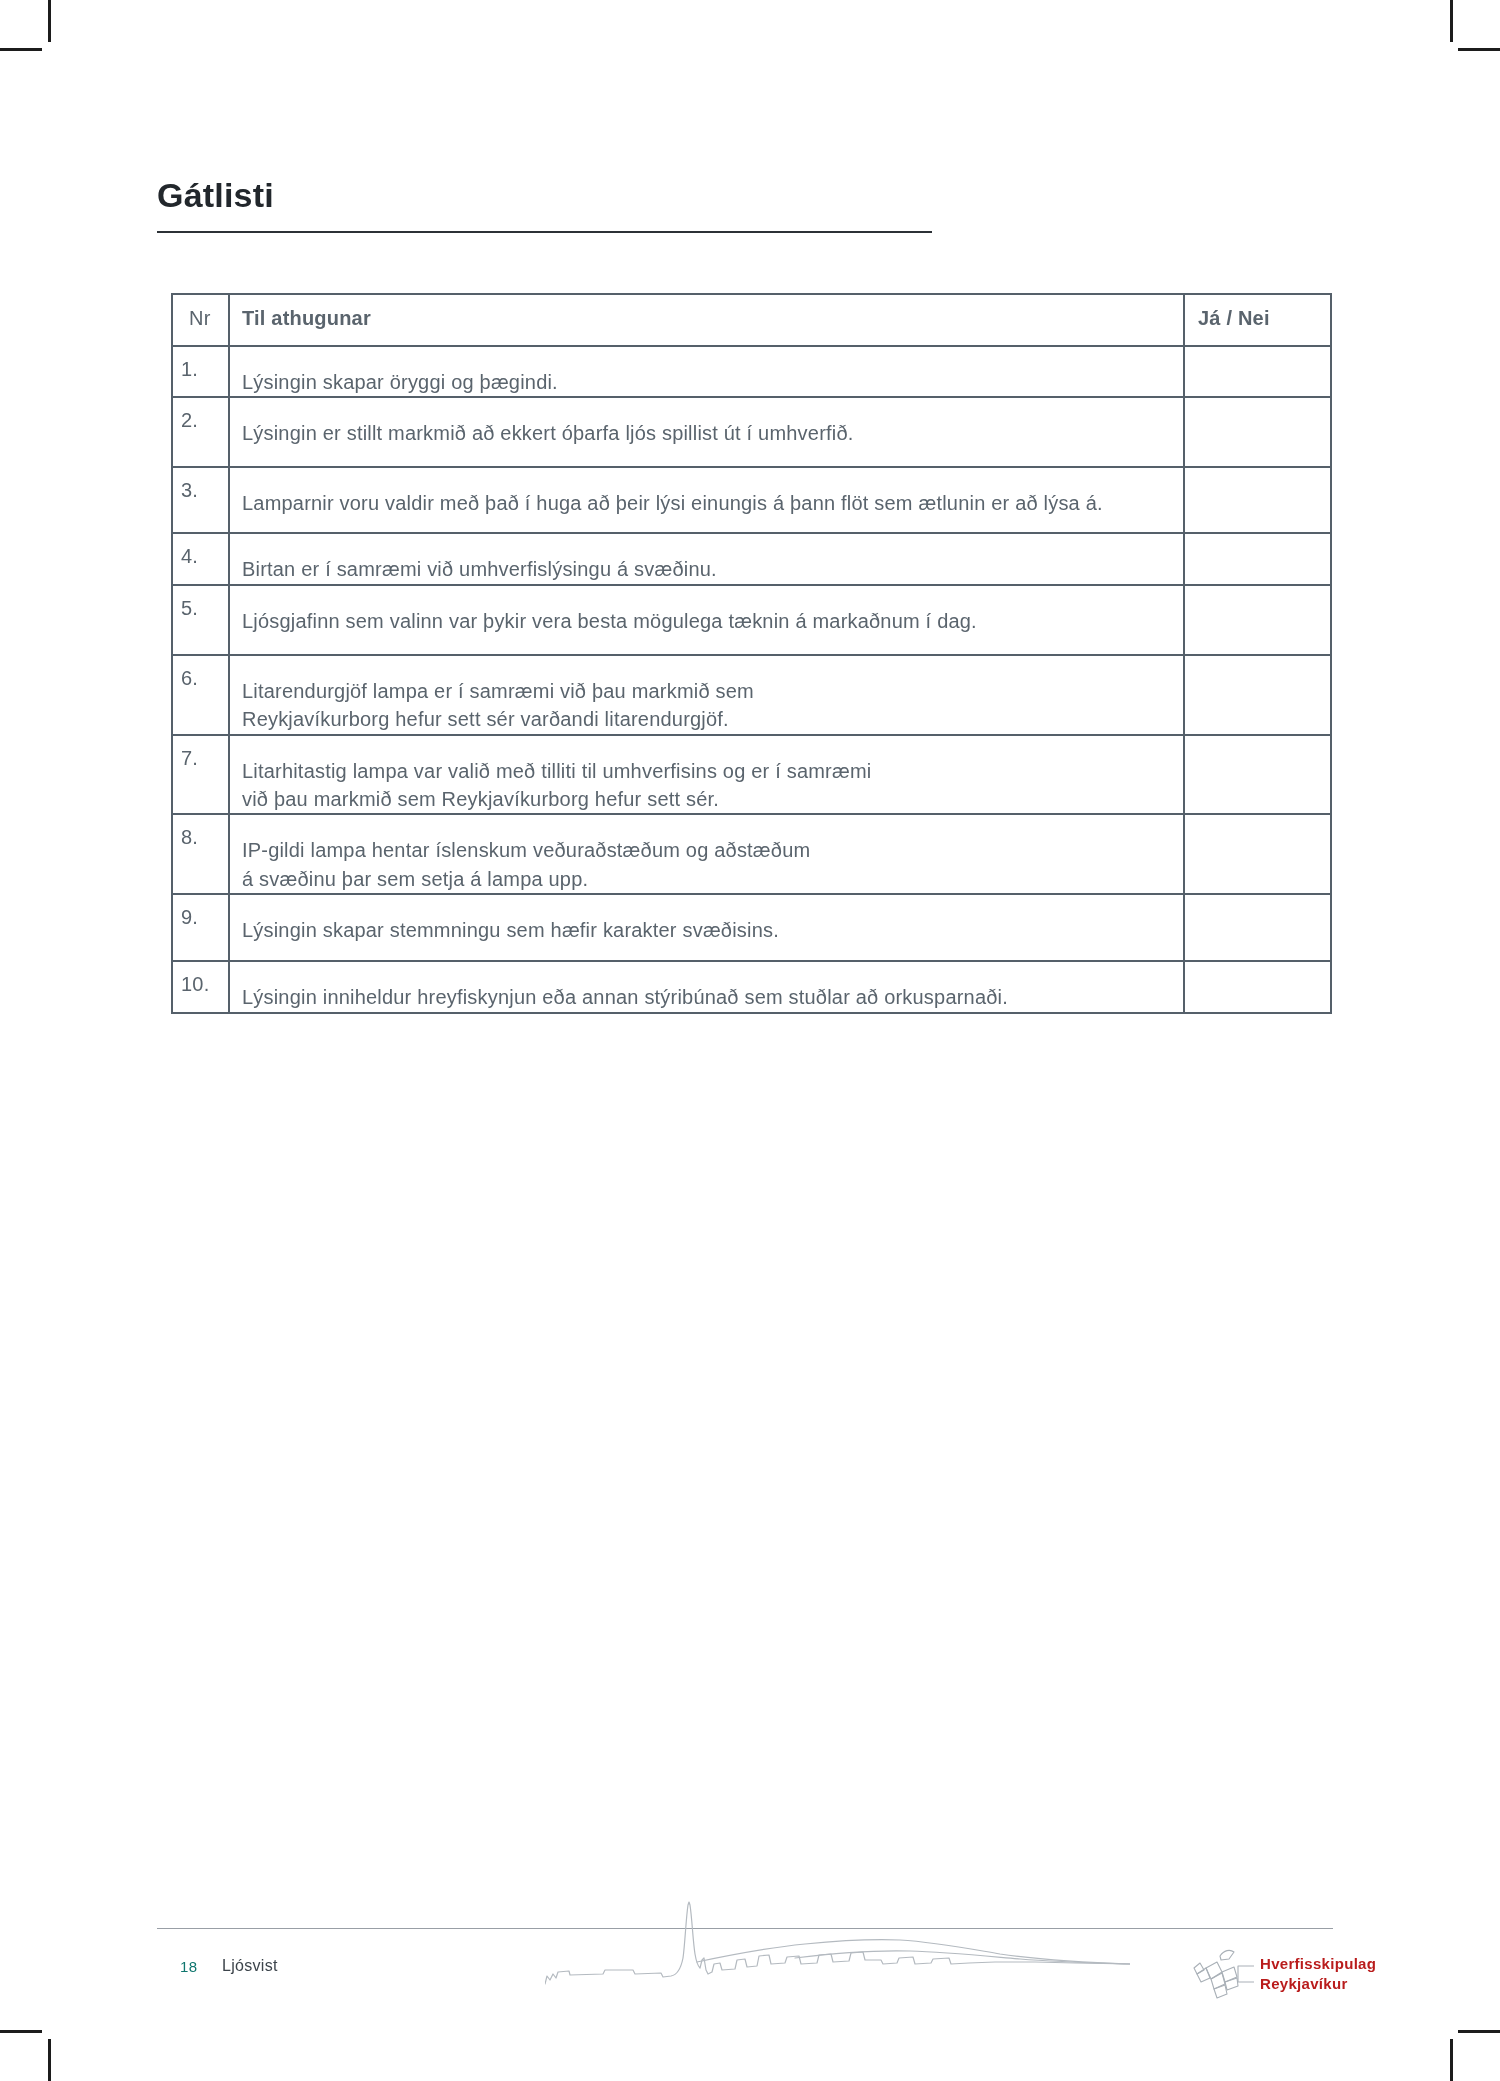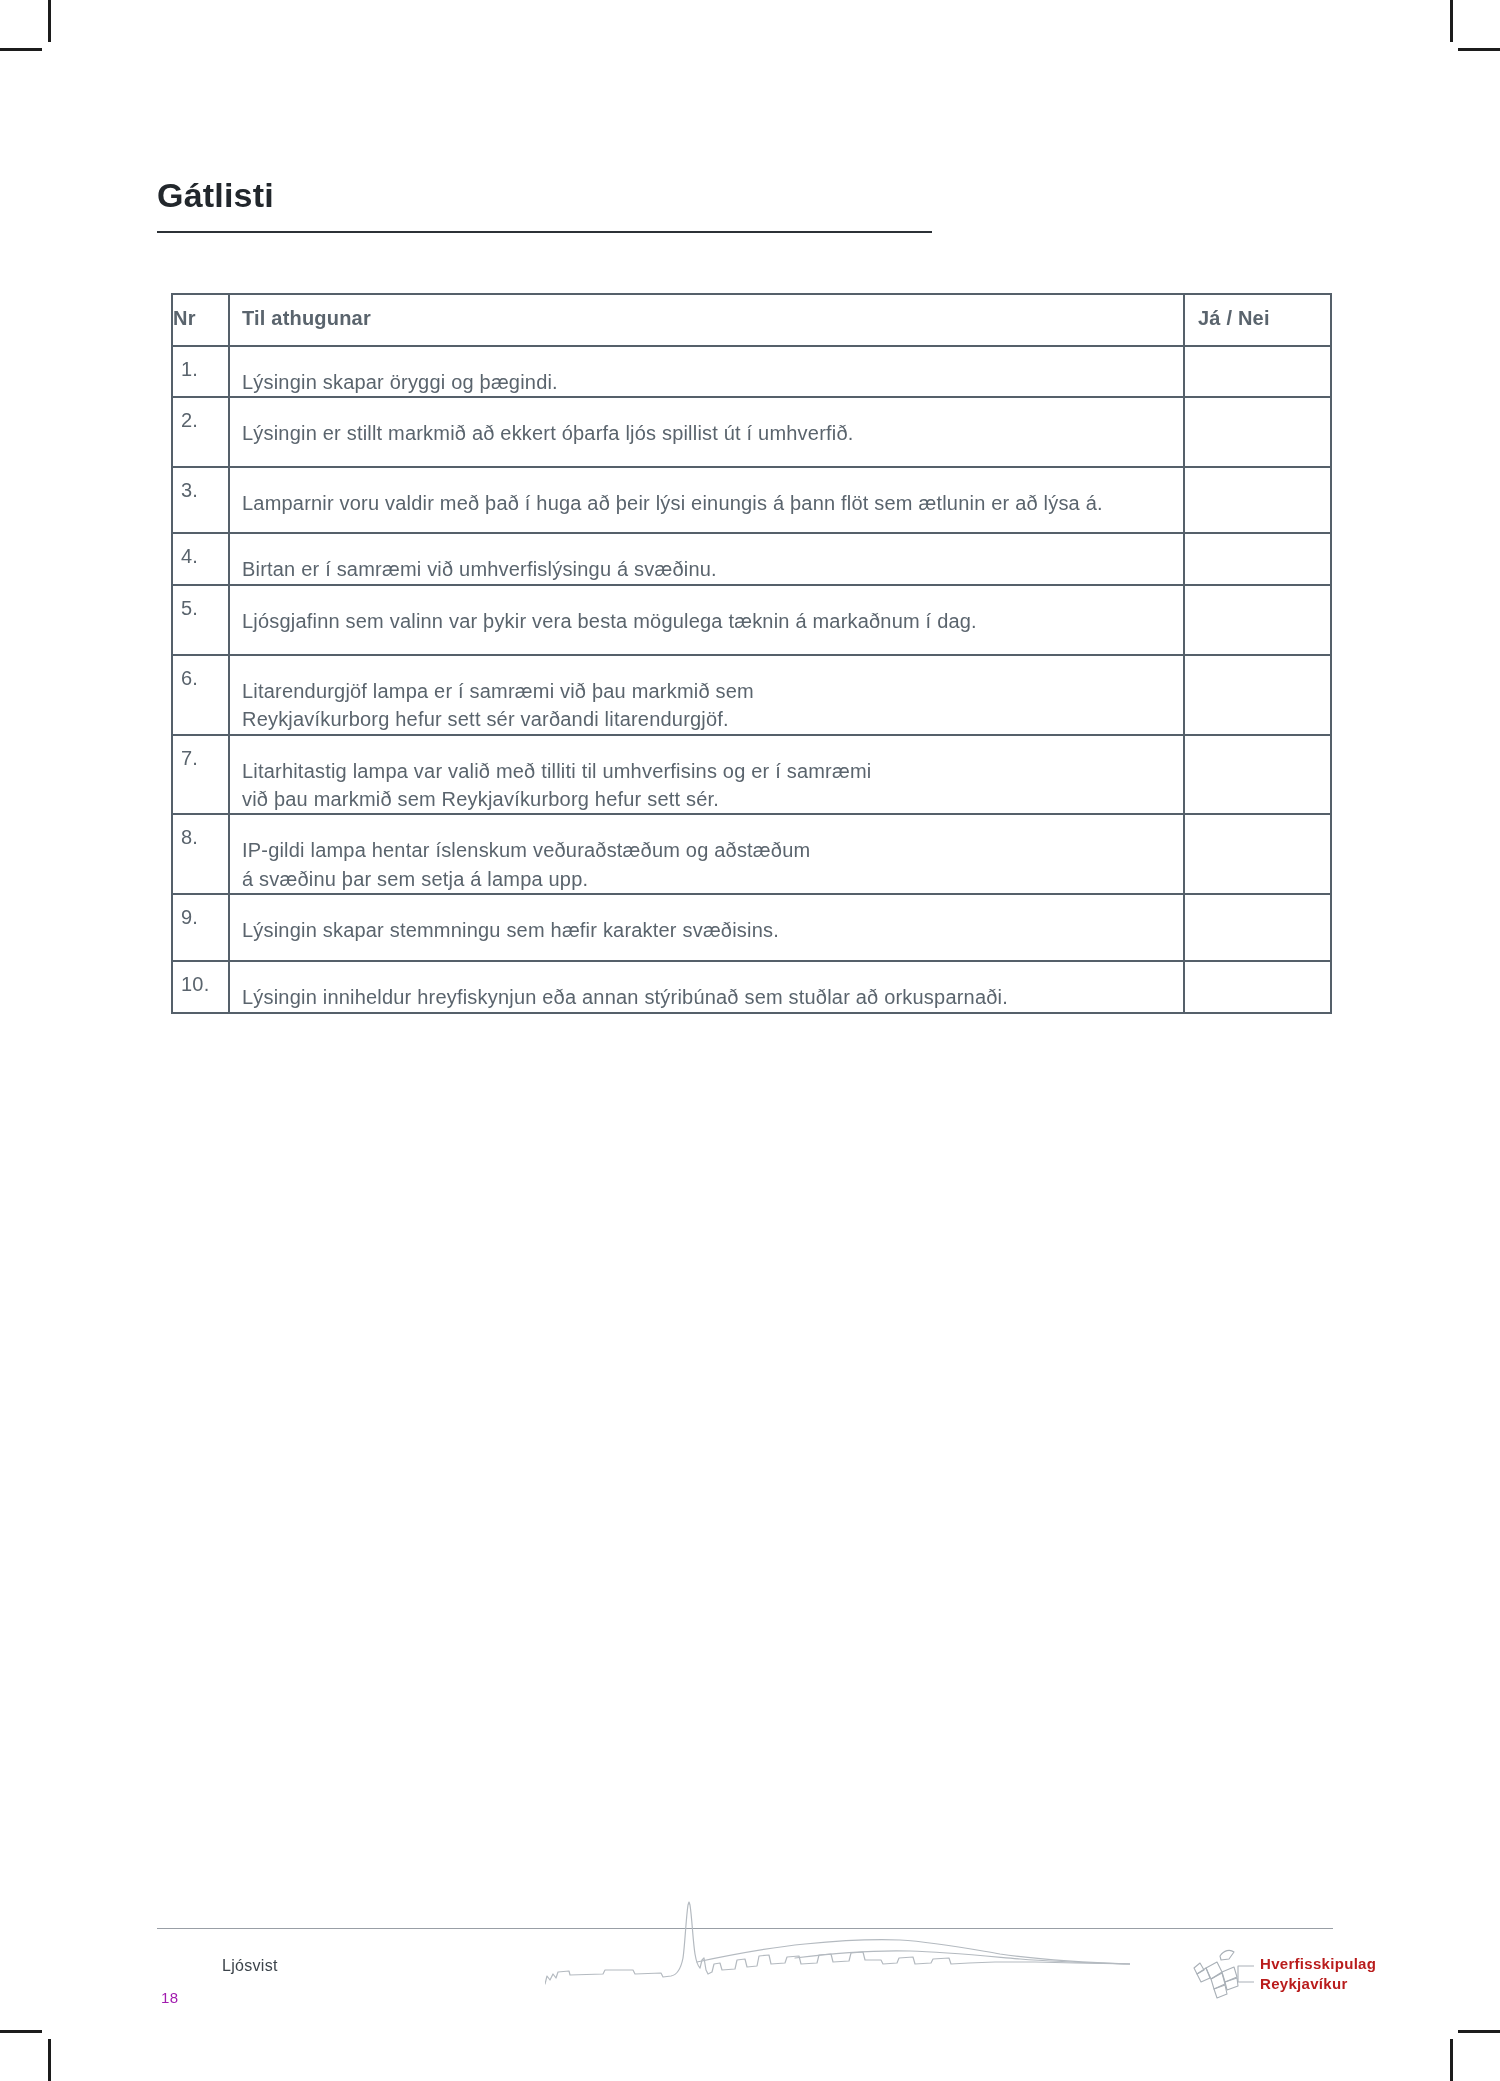--- a/index.html
+++ b/index.html
@@ -47,39 +47,39 @@
     border: 2px solid #55606a;
     vertical-align: top;
     text-align: left;
     font-size: 20px;
     color: #5a646d;
     letter-spacing: 0.2px;
   }
   col.c-nr { width: 57px; }
   col.c-item { width: 955px; }
   col.c-answer { width: 147px; }
-  th.h-nr { font-weight: bold; color: #5a646d; padding: 12px 4px 0 0; height: 52px; }
+  th.h-nr { font-weight: normal; color: #5a646d; padding: 12px 4px 0 16px; height: 52px; }
   th.h-item { font-weight: bold; color: #454f58; padding: 12px 19px 0 12px; }
   th.h-answer { font-weight: bold; color: #454f58; padding: 12px 4px 0 13px; margin-left: 20px; }
   td.nr { padding: 11px 4px 0 8px; }
   td.item { padding: 21px 8px 0 12px; white-space: pre-line; line-height: 1.42; }
   td.answer { }
 
   
   .footer-rule {
     position: absolute; left: 157px; top: 1928px;
     width: 1176px; height: 1px; background: #999fa6;
   }
   .skyline {
     position: absolute; left: 545px; top: 1898px;
     width: 585px; height: 92px;
   }
   .page-number {
-    position: absolute; left: 161px; top: 1958px;
-    font-size: 15px; color: #a21caf; letter-spacing: 0.3px; margin-top: 31px;
+    position: absolute; left: 180px; top: 1958px;
+    font-size: 15px; color: #0f766e; letter-spacing: 0.3px;
   }
   .section-label {
     position: absolute; left: 222px; top: 1957px;
     font-size: 16px; color: #3c444b; letter-spacing: 0.3px;
   }
   .logo-mark {
     position: absolute; left: 1184px; top: 1946px;
     width: 74px; height: 58px;
   }
   .logo-text {

